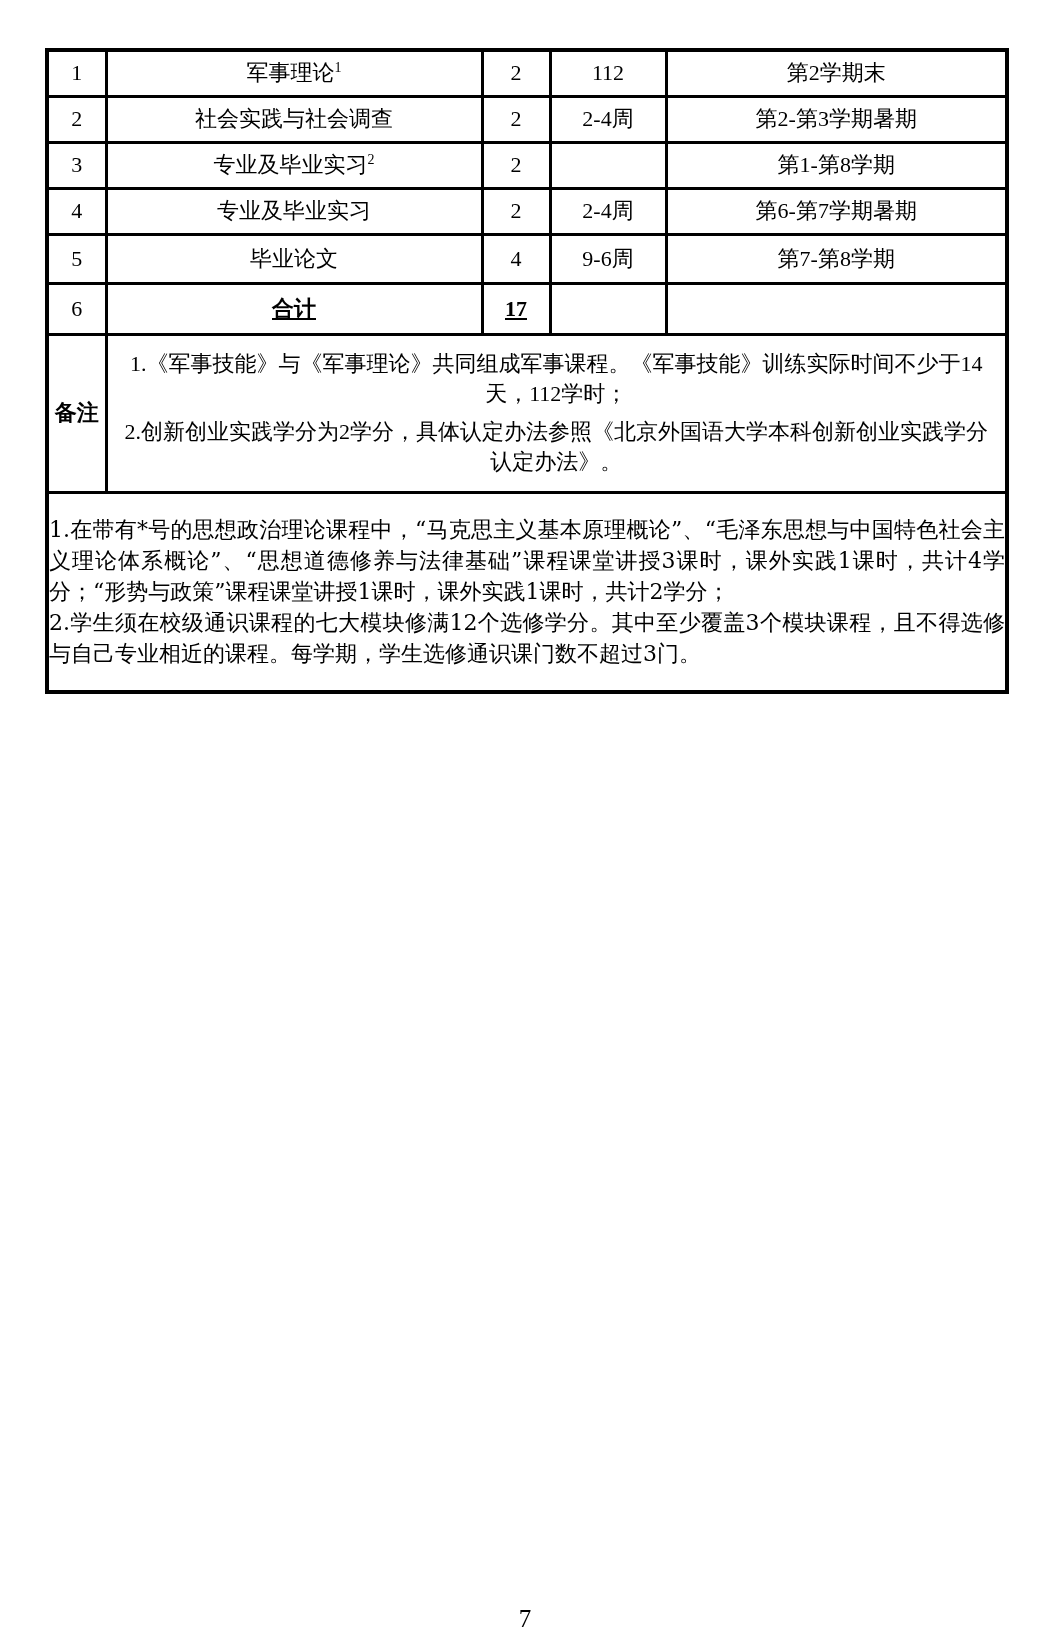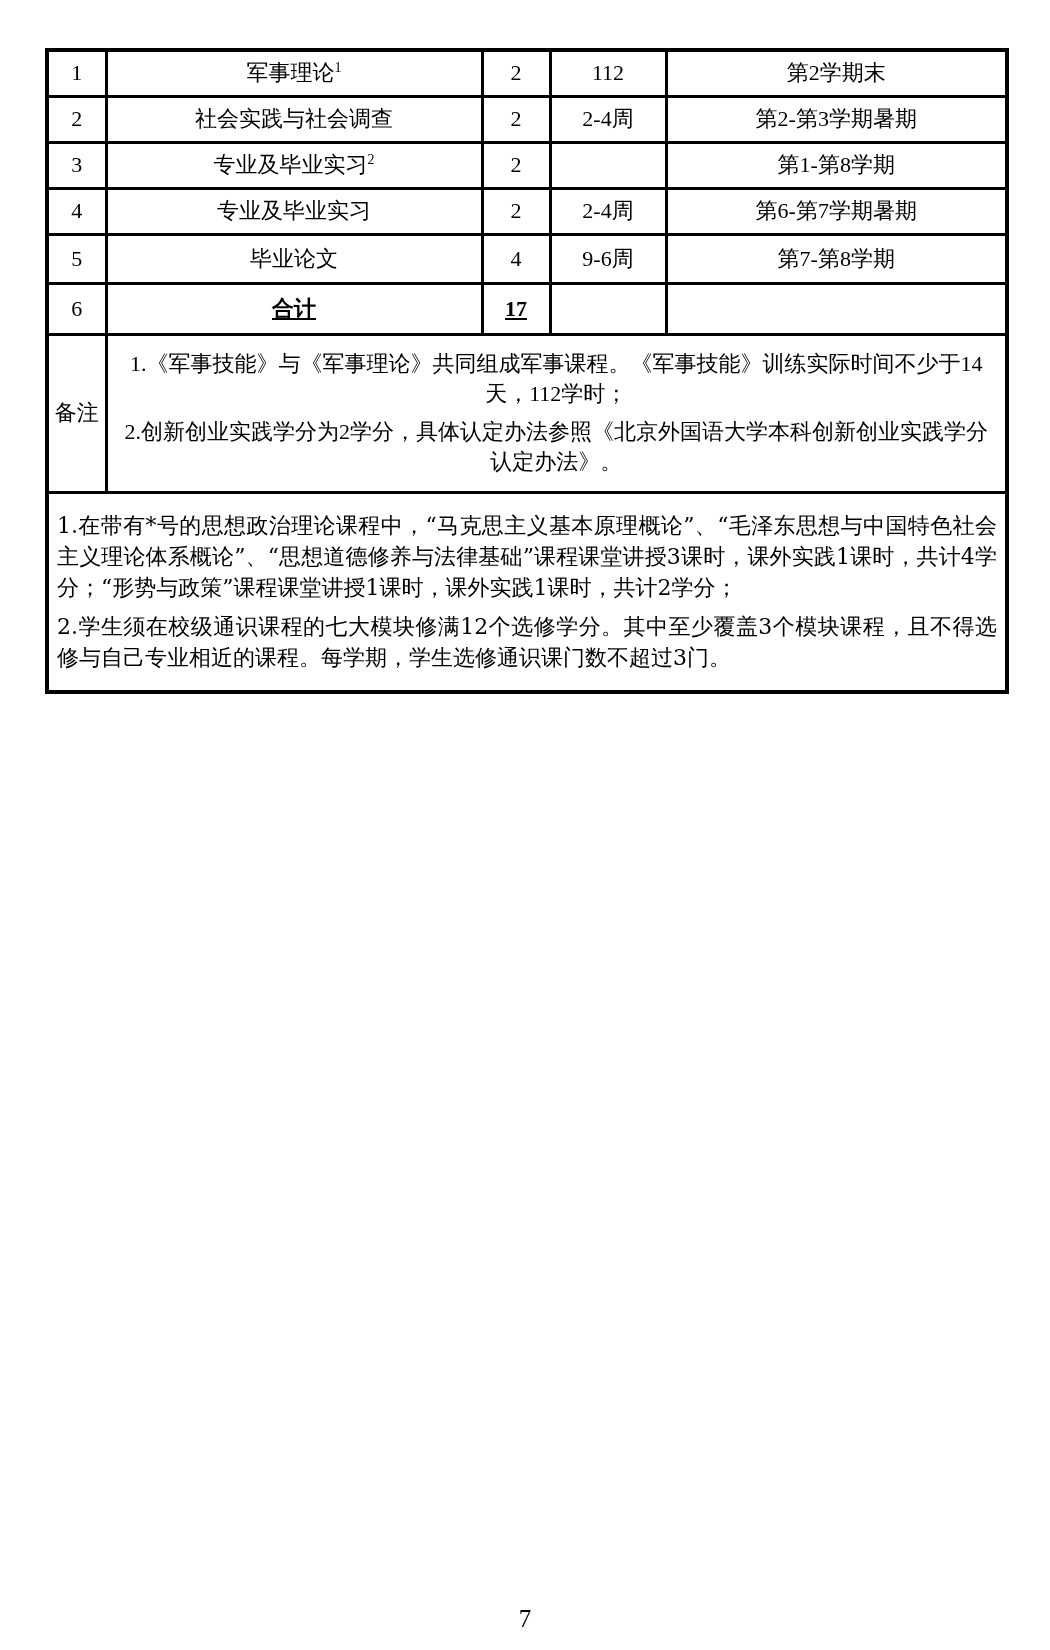--- a/index.html
+++ b/index.html
@@ -29,40 +29,40 @@
     padding: 0;
     overflow: hidden;
   }
   tr.data-row    { height: 46px; }
   tr.data-row-5  { height: 49px; }
   tr.total-row   { height: 51px; }
   td.bold-cell   { font-weight: bold; text-decoration: underline; }
   sup.course-sup { font-size: 14px; line-height: 0; }
 
   tr.remarks-row { height: 158px; }
-  td.remarks-label-cell { font-size: 22px; font-weight: normal; }
+  td.remarks-label-cell { font-size: 22px; font-weight: bold; }
   td.remarks-content-cell {
     text-align: left;
     vertical-align: middle;
     padding: 6px 10px 6px 8px;
     font-size: 21px;
     line-height: 30px;
   }
   td.remarks-content-cell p { margin: 8px; }
 
   tr.notes-row { height: 200px; }
   td.notes-cell {
     text-align: left;
     vertical-align: top;
     padding: 16px 8px 8px 8px;
     font-size: 22px;
     line-height: 31px;
     font-family: "DejaVu Serif", serif;
   }
-  td.notes-cell p { margin: 8px; text-align: justify; }
+  td.notes-cell p { margin: 0; text-align: justify; }
 
   .page-number {
     position: absolute;
     left: 0;
     right: 0;
     top: 1605px;
     text-align: center;
     font-size: 25px;
     font-family: "Liberation Serif", serif;
   }

